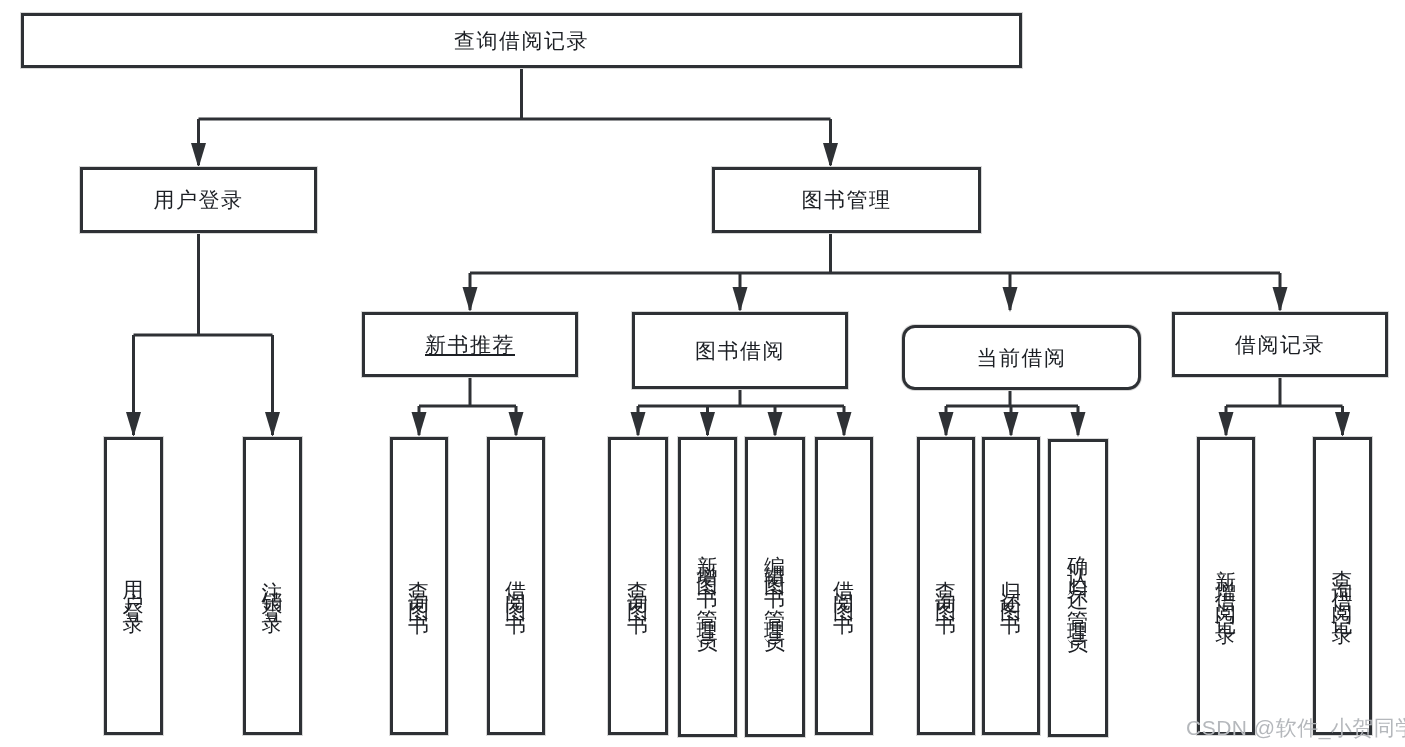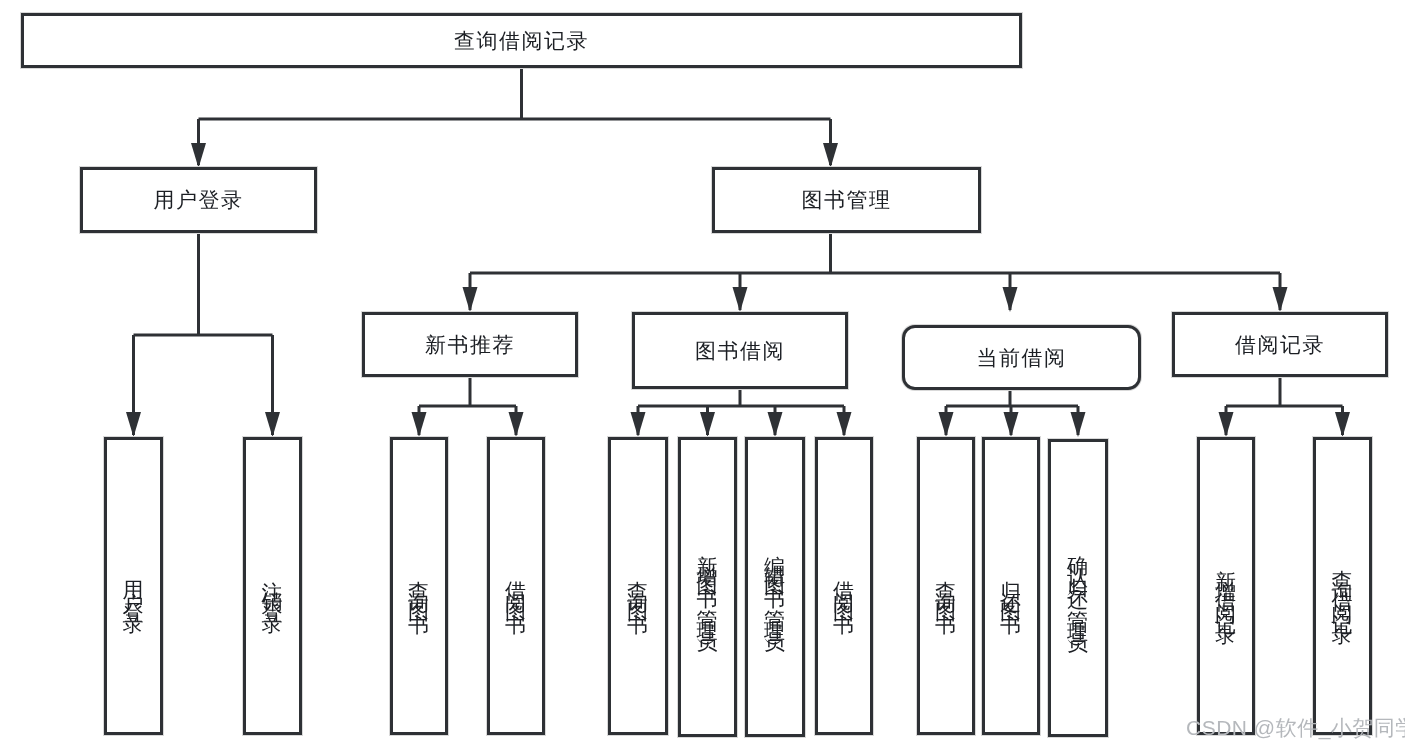--- a/index.html
+++ b/index.html
@@ -121,21 +121,21 @@
     <span class="h-label">查询借阅记录</span>
   </div>
 
   <div class="box" style="left:80px;top:167px;width:237px;height:66px;">
     <span class="h-label">用户登录</span>
   </div>
   <div class="box" style="left:712px;top:167px;width:269px;height:66px;">
     <span class="h-label">图书管理</span>
   </div>
 
-  <div class="box" style="left:362px;top:312px;width:216px;height:65px;">
+  <div class="box" style="left:362px;top:312px;width:216px;height:65px;text-decoration:underline;">
     <span class="h-label">新书推荐</span>
   </div>
   <div class="box" style="left:632px;top:312px;width:216px;height:77px;">
     <span class="h-label">图书借阅</span>
   </div>
   <div class="box" style="left:902px;top:325px;width:239px;height:65px;border-radius:13px;">
     <span class="h-label">当前借阅</span>
   </div>
   <div class="box" style="left:1172px;top:312px;width:216px;height:65px;">
     <span class="h-label">借阅记录</span>

